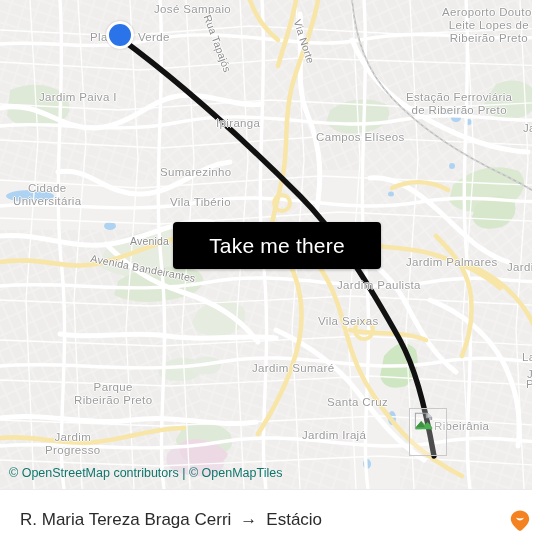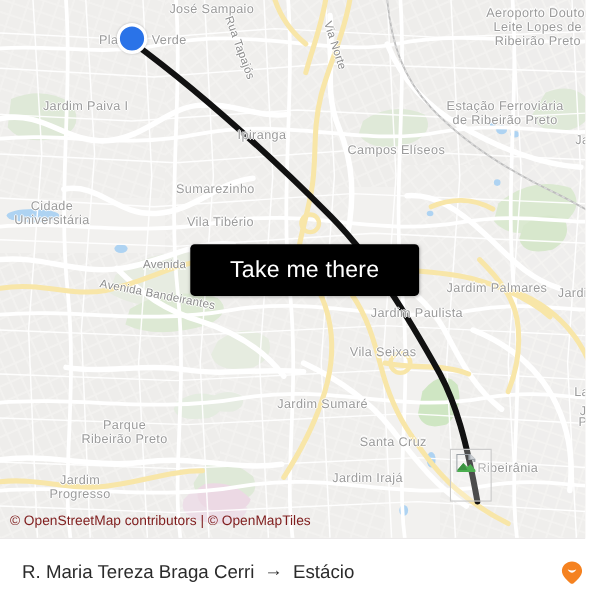--- a/index.html
+++ b/index.html
@@ -113,21 +113,21 @@
     align-items: center;
     justify-content: center;
   }
 
   
   #attribution {
     position: absolute;
     left: 9px;
     top: 466px;
     font-size: 12.5px;
-    color: #7f1d1d;
+    color: #0f766e;
     font-family: "Liberation Sans", sans-serif;
     white-space: pre;
     z-index: 5;
   }
 
   
   #footer {
     position: absolute;
     left: 0;
     top: 489px;

